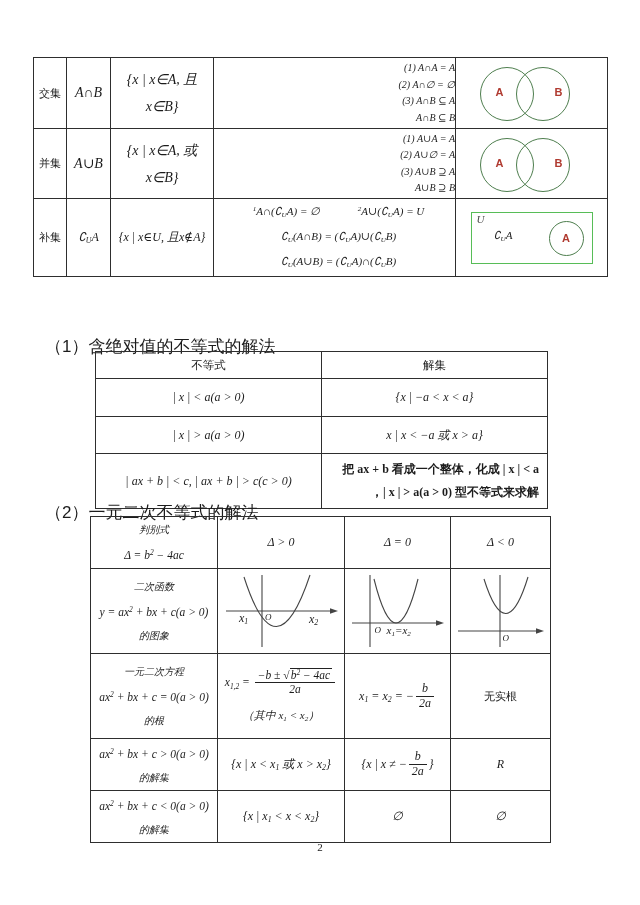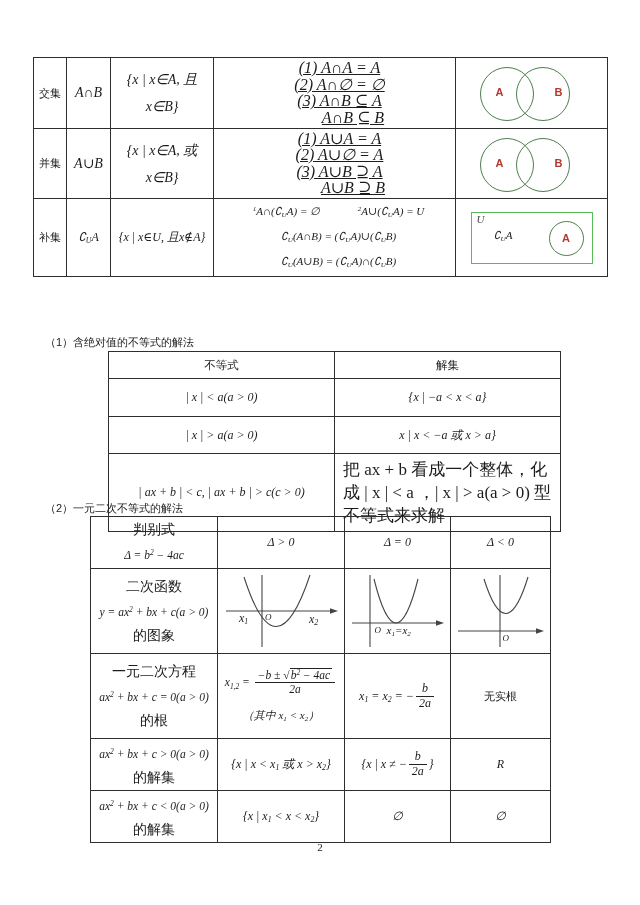--- a/index.html
+++ b/index.html
@@ -20,47 +20,47 @@
   .frac{display:inline-block;vertical-align:-0.6em;text-align:center;line-height:1.15;margin:0 2px;}
   .fnum{display:block;border-bottom:1px solid #222;padding:0 3px;}
   .fden{display:block;padding:0 3px;}
   .sqrt{white-space:nowrap;}
   .sqrt .rad{border-top:1px solid #222;padding:0 2px 0 1px;}
   
   .t1{width:574px;}
   .t1 .lab{font-size:11px;}
   .t1 .sym{font-size:14px;}
   .t1 .def{font-size:14px;line-height:27px;font-family:Liberation Serif, serif;}
-  .t1 .props{text-align:center;font-size:16px;line-height:16.5px;padding-left:10px;text-decoration:underline;}
+  .t1 .props{text-align:right;font-size:10px;line-height:16.5px;padding-left:10px;}
   .t1 .props .ind{padding-left:27px;}
   .t1 .cprops{text-align:center;font-size:11px;line-height:21px;padding-left:8px;}
   .t1 .cprops .gap{margin-left:38px;}
   
   .venn{position:relative;width:132px;height:60px;margin:0 auto;}
   .vc{position:absolute;top:4px;width:52px;height:52px;border:1.4px solid #4e7e4e;border-radius:50%;}
   .vc.l{left:14px;}.vc.r{left:50px;}
   .vl{position:absolute;top:23px;font-weight:bold;font-size:11px;color:#b03a30;}
   .uverse{position:relative;width:120px;height:50px;border:1.5px solid #57bd57;margin:0 auto;}
   .u-label{position:absolute;left:5px;top:0px;font-size:11px;color:#4a4a4a;}
   .cua{position:absolute;left:22px;top:16px;font-size:11px;color:#222;}
   .uc{position:absolute;right:8px;top:8px;width:33px;height:33px;border:1.4px solid #4e7e4e;border-radius:50%;
       line-height:33px;text-align:center;font-weight:bold;font-size:11px;color:#b03a30;}
   
   .title{font-size:13.5px;font-weight:bold;letter-spacing:0.5px;}
-  .sub-h{font-size:11px;}
-  
-  .t2{width:452px;margin-left:13px;}
+  .sub-h{font-size:17px;}
+  
+  .t2{width:452px;}
   .t2 td{font-size:12px;}
   .t2 .hd{font-size:11.5px;height:26px;}
-  .t2 .sol3{text-align:left;padding:4px 8px;line-height:23px;font-size:17px;}
+  .t2 .sol3{text-align:right;padding:4px 8px;line-height:23px;font-size:12px;font-weight:bold;}
   
   .t3{width:460px;}
   .t3 td{font-size:12px;}
   .t3 .lblcell{font-size:11.5px;line-height:23px;}
-  .t3 .lblcell .cjk{font-size:14px;}
+  .t3 .lblcell .cjk{font-size:10px;font-style:italic;}
   .t3 .note{margin-top:12px;font-size:11px;}
   .t3 .nowrap{white-space:nowrap;}
   
   .graph{position:relative;margin:0 auto;}
   .graph svg{position:absolute;left:0;top:0;}
   .glbl{position:absolute;font-family:"Liberation Serif","DejaVu Serif",serif;font-style:italic;font-size:12px;color:#222;}
   .glbl.o{font-size:9px;}
   .pagenum{width:100%;text-align:center;font-size:11px;font-family:"Liberation Serif","DejaVu Serif",serif;}
 </style>
 </head>

